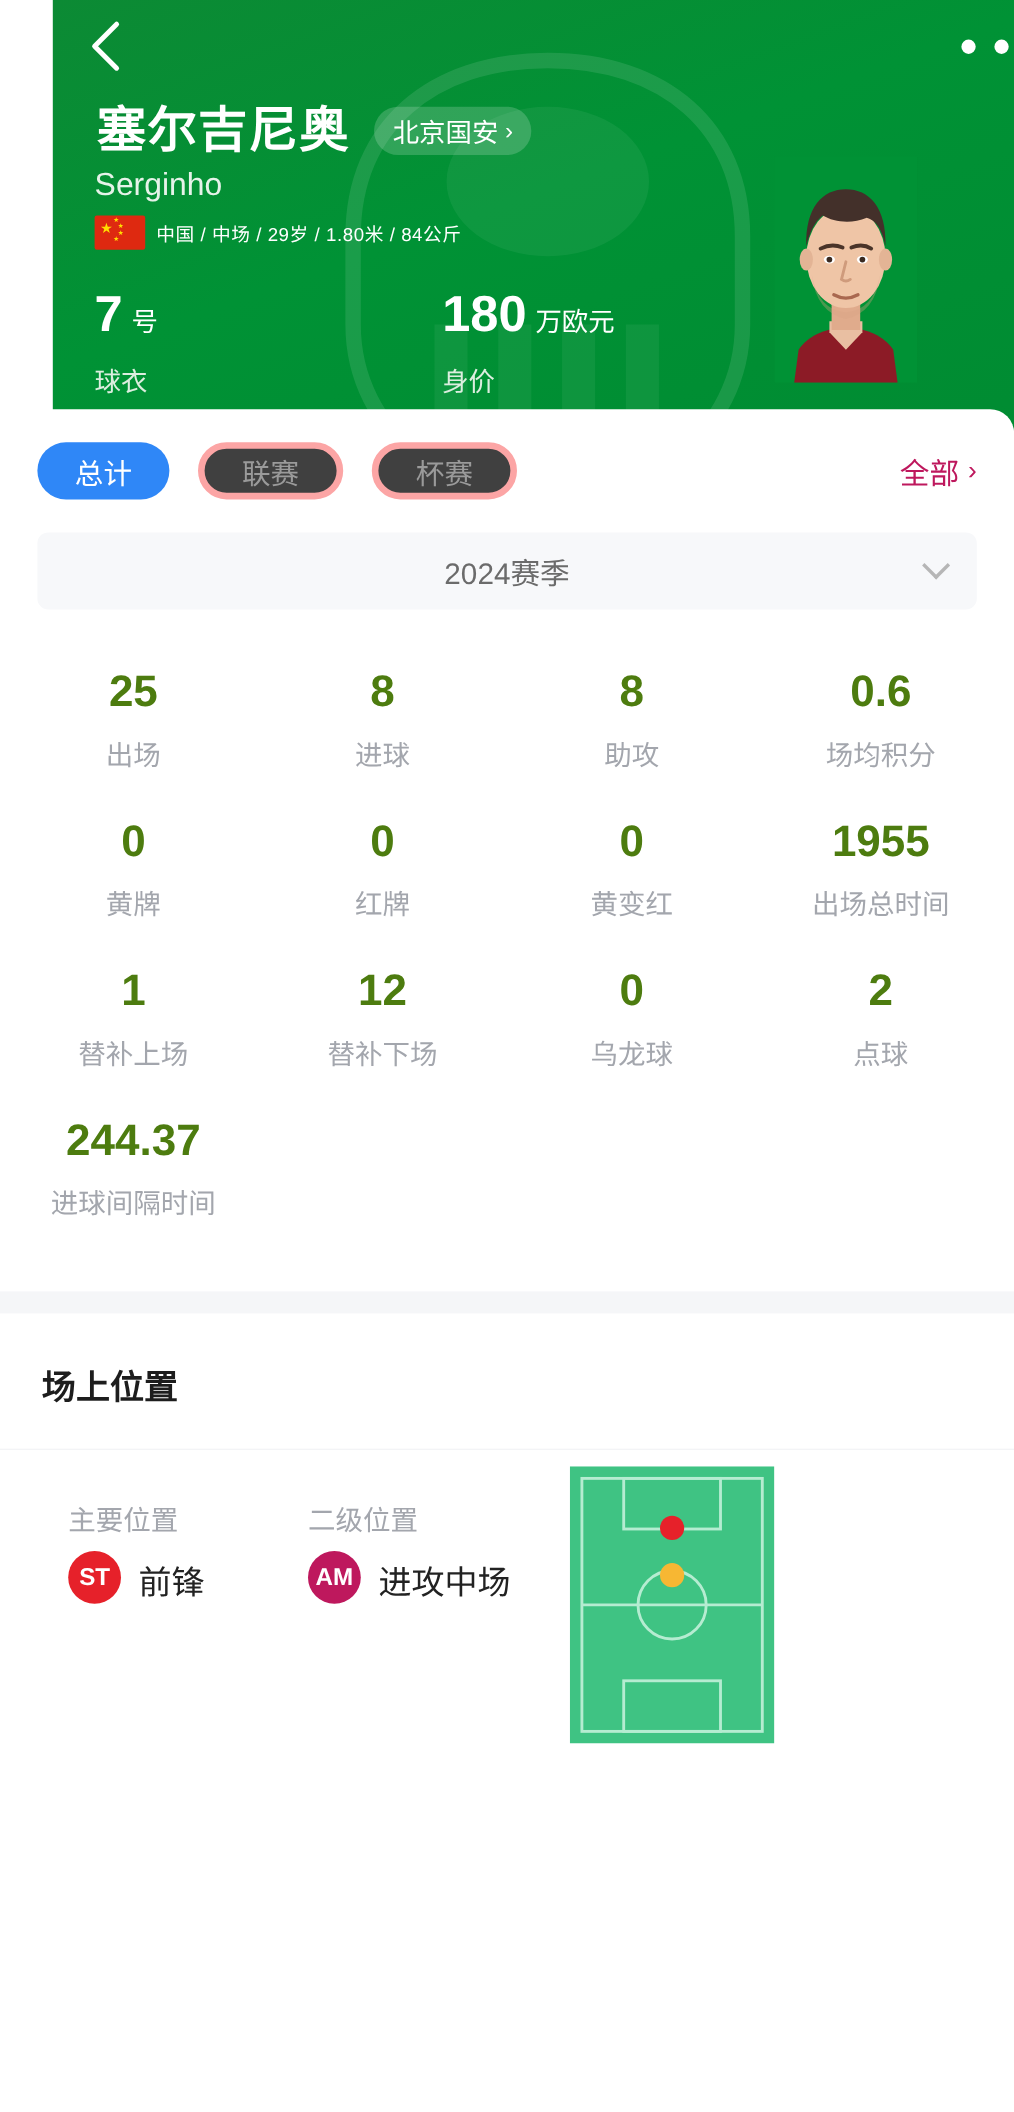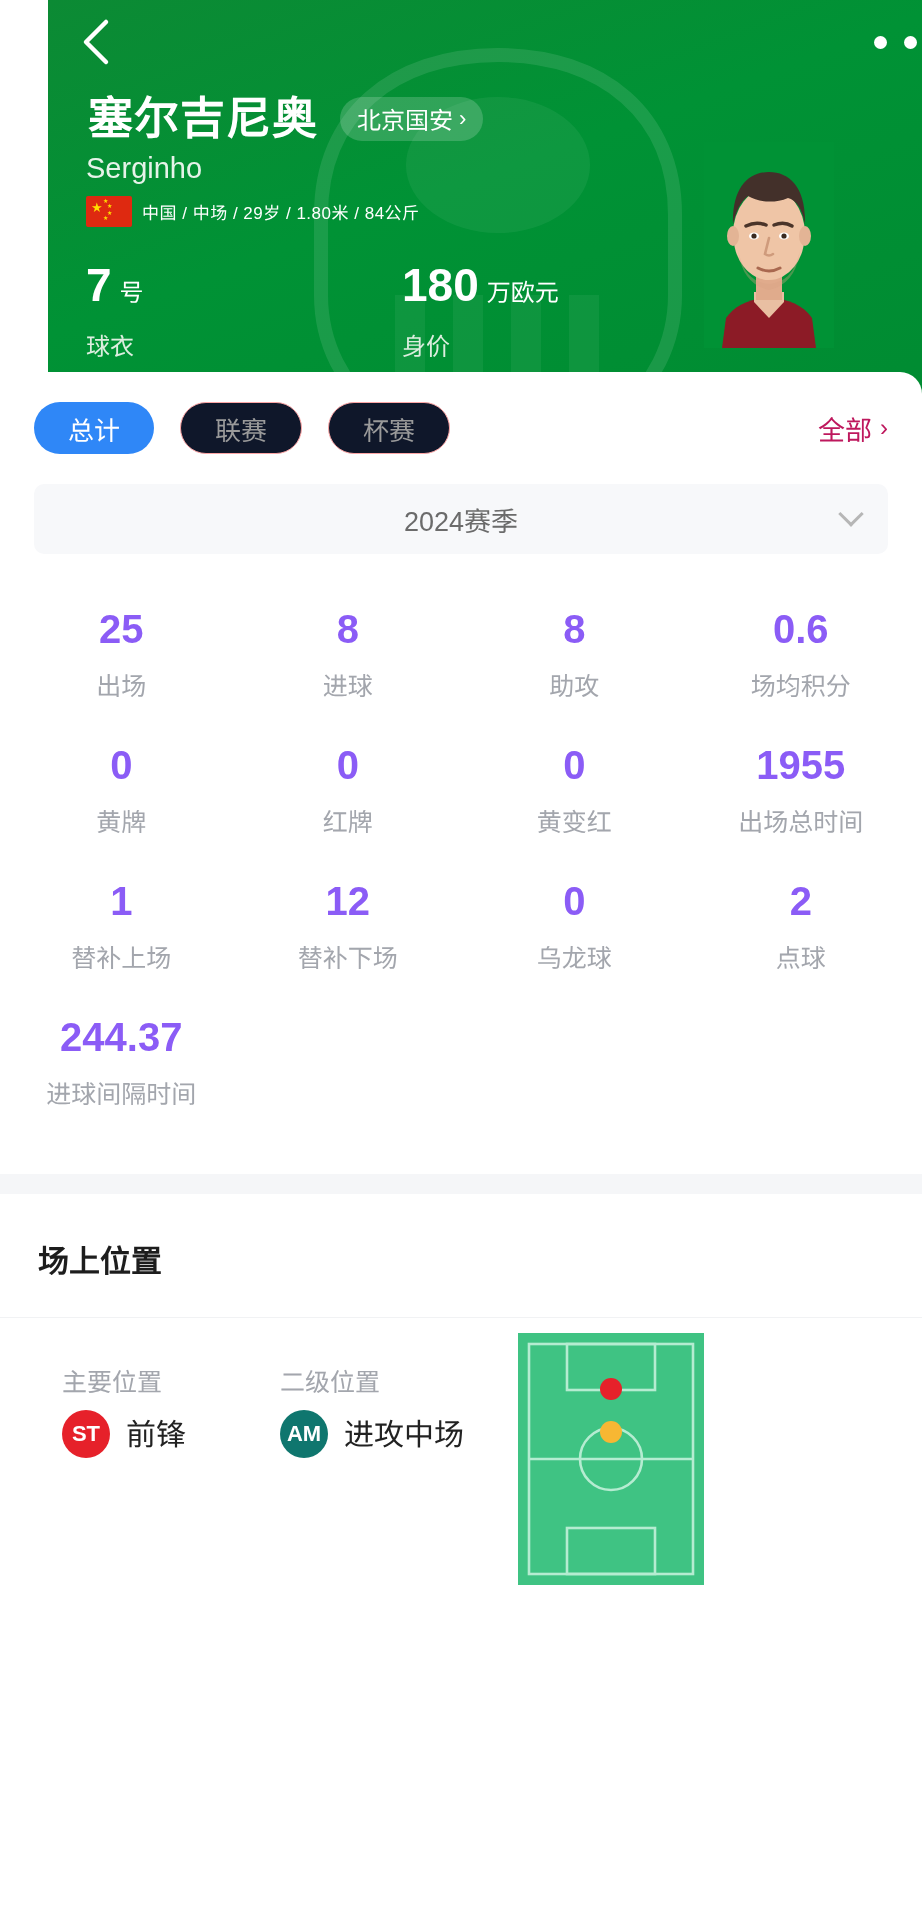--- a/index.html
+++ b/index.html
@@ -185,21 +185,21 @@
     border-radius: 26px;
     display: flex;
     align-items: center;
     justify-content: center;
     font-size: 26px;
     cursor: pointer;
     margin-right: 26px;
     padding: 0 34px;
   }
   .pill.active { background: #2f87f7; color: #ffffff; }
-  .pill.idle { border: 1px solid #fca5a5; color: #9a9a9a; background: #0f172a; }
+  .pill.idle { border: 6px solid #fca5a5; color: #9a9a9a; background: #404040; }
   .all-link {
     margin-left: auto;
     display: flex;
     align-items: center;
     font-size: 27px;
     color: #be185d;
     cursor: pointer;
   }
   .all-link .chev { margin-left: 8px; font-size: 24px; }
 
@@ -227,52 +227,52 @@
   }
 
   
   .stats {
     display: grid;
     grid-template-columns: repeat(4, 1fr);
     row-gap: 0;
     padding: 30px 8px 10px 8px;
   }
   .stat { text-align: center; padding: 22px 0 18px 0; }
-  .stat-value { font-size: 40px; font-weight: bold; color: #8b5cf6; line-height: 1.15; }
+  .stat-value { font-size: 40px; font-weight: bold; color: #4d7c0f; line-height: 1.15; }
   .stat-label { font-size: 25px; color: #a3a6ad; margin-top: 14px; }
 
   .section-gap { height: 20px; background: #f5f6f8; margin-top: 36px; }
 
   
   .section-title {
     font-size: 31px;
     font-weight: bold;
     color: #1d1d1d;
     padding: 42px 0 36px 38px;
     border-bottom: 1px solid #f1f2f4;
   }
   .position-body { position: relative; height: 300px; padding-top: 44px; }
   .pos-col { position: absolute; top: 44px; }
   .pos-col.primary { left: 62px; }
   .pos-col.secondary { left: 280px; }
   .pos-heading { font-size: 25px; color: #a3a6ad; margin-bottom: 12px; }
-  .pos-item { display: flex; align-items: flex-start; }
+  .pos-item { display: flex; align-items: flex-end; }
   .pos-badge {
     width: 48px; height: 48px;
     border-radius: 50%;
     color: #ffffff;
     font-size: 22px;
     font-weight: bold;
     display: flex;
     align-items: center;
     justify-content: center;
     flex: none;
   }
   .pos-badge.st { background: #e6212a; }
-  .pos-badge.am { background: #0f766e; }
+  .pos-badge.am { background: #be185d; }
   .pos-name { font-size: 30px; color: #222222; margin-left: 16px; white-space: nowrap; }
 
   .pitch {
     position: absolute;
     left: 518px;
     top: 15px;
     width: 186px;
     height: 252px;
   }
 </style>

